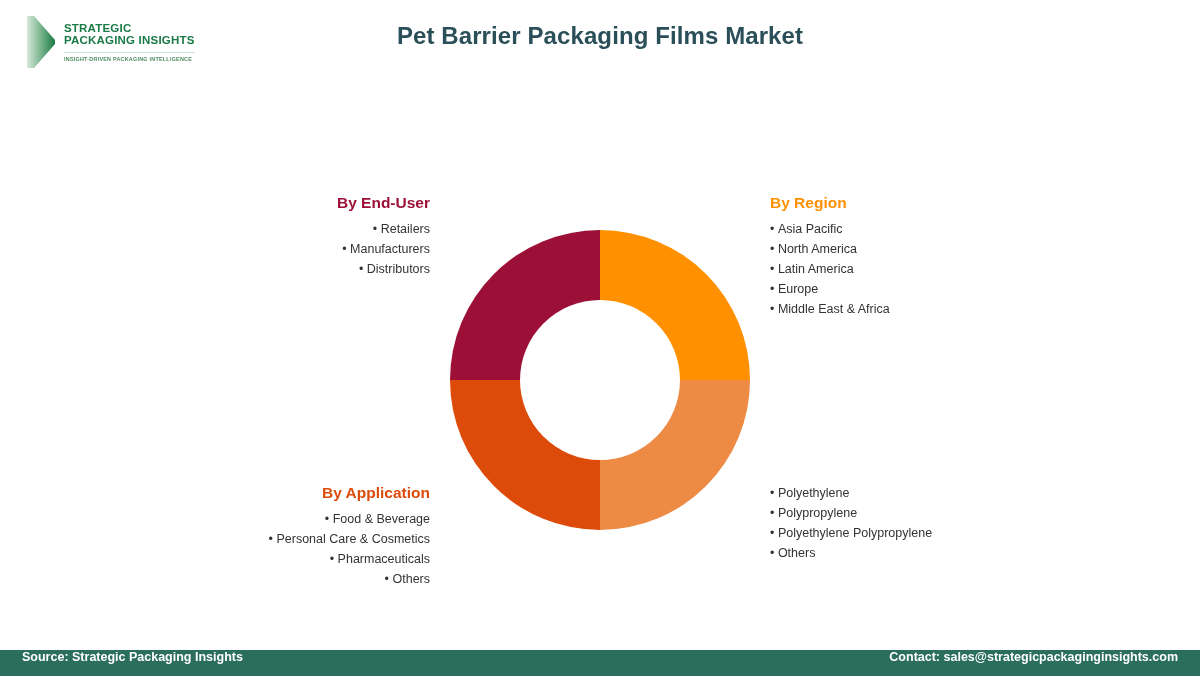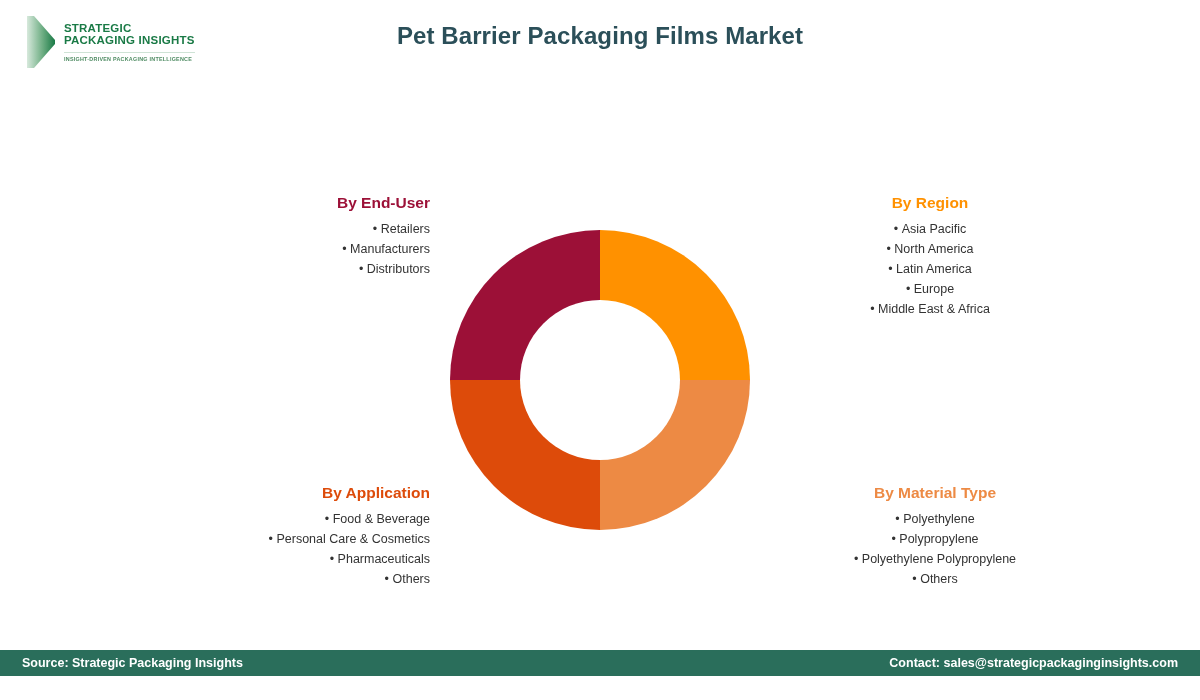--- a/index.html
+++ b/index.html
@@ -37,31 +37,31 @@
   .donut-wrap svg { display:block; }
 
   
   .seg { position:absolute; }
   .seg-title { font-size:15.5px; font-weight:bold; line-height:20px; margin-bottom:6px; }
   .seg-list { list-style:none; }
   .seg-list li { font-size:12.5px; color:#333333; line-height:20px; white-space:nowrap; }
   .seg-list li .bullet { font-size:12.5px; }
 
   .seg.left { text-align:right; }
-  .seg.right { text-align:center; }
+  .seg.right { text-align:left; }
 
   .seg-enduser     { left:130px;  top:193px; width:300px; }
   .seg-region      { left:770px;  top:193px; width:320px; }
   .seg-application { left:110px;  top:483px; width:320px; }
   .seg-material    { left:770px;  top:483px; width:330px; }
 
   
   .footer {
     position:absolute; left:0; bottom:0; width:1200px; height:26px;
-    background:#2A6E5B; display:flex; align-items:center;
+    background:#2A6E5B; display:flex; 
     justify-content:space-between; padding:0 22px;
   }
   .footer span { color:#ffffff; font-size:12.5px; font-weight:bold; }
 </style>
 </head>
 <body>
 
 <div id="page">
 
   <div class="logo">
@@ -123,21 +123,20 @@
     <div class="seg-title" style="color:#DD4B0A">By Application</div>
     <ul class="seg-list">
       <li><span class="bullet">•</span>&nbsp;<span>Food &amp; Beverage</span></li>
       <li><span class="bullet">•</span>&nbsp;<span>Personal Care &amp; Cosmetics</span></li>
       <li><span class="bullet">•</span>&nbsp;<span>Pharmaceuticals</span></li>
       <li><span class="bullet">•</span>&nbsp;<span>Others</span></li>
     </ul>
   </div>
 
   <div class="seg seg-material right">
-    <div class="seg-title" style="color:#ED8A44">By Material Type</div>
     <ul class="seg-list">
       <li><span class="bullet">•</span>&nbsp;<span>Polyethylene</span></li>
       <li><span class="bullet">•</span>&nbsp;<span>Polypropylene</span></li>
       <li><span class="bullet">•</span>&nbsp;<span>Polyethylene Polypropylene</span></li>
       <li><span class="bullet">•</span>&nbsp;<span>Others</span></li>
     </ul>
   </div>
 
   <div class="footer">
     <span>Source: Strategic Packaging Insights</span>

